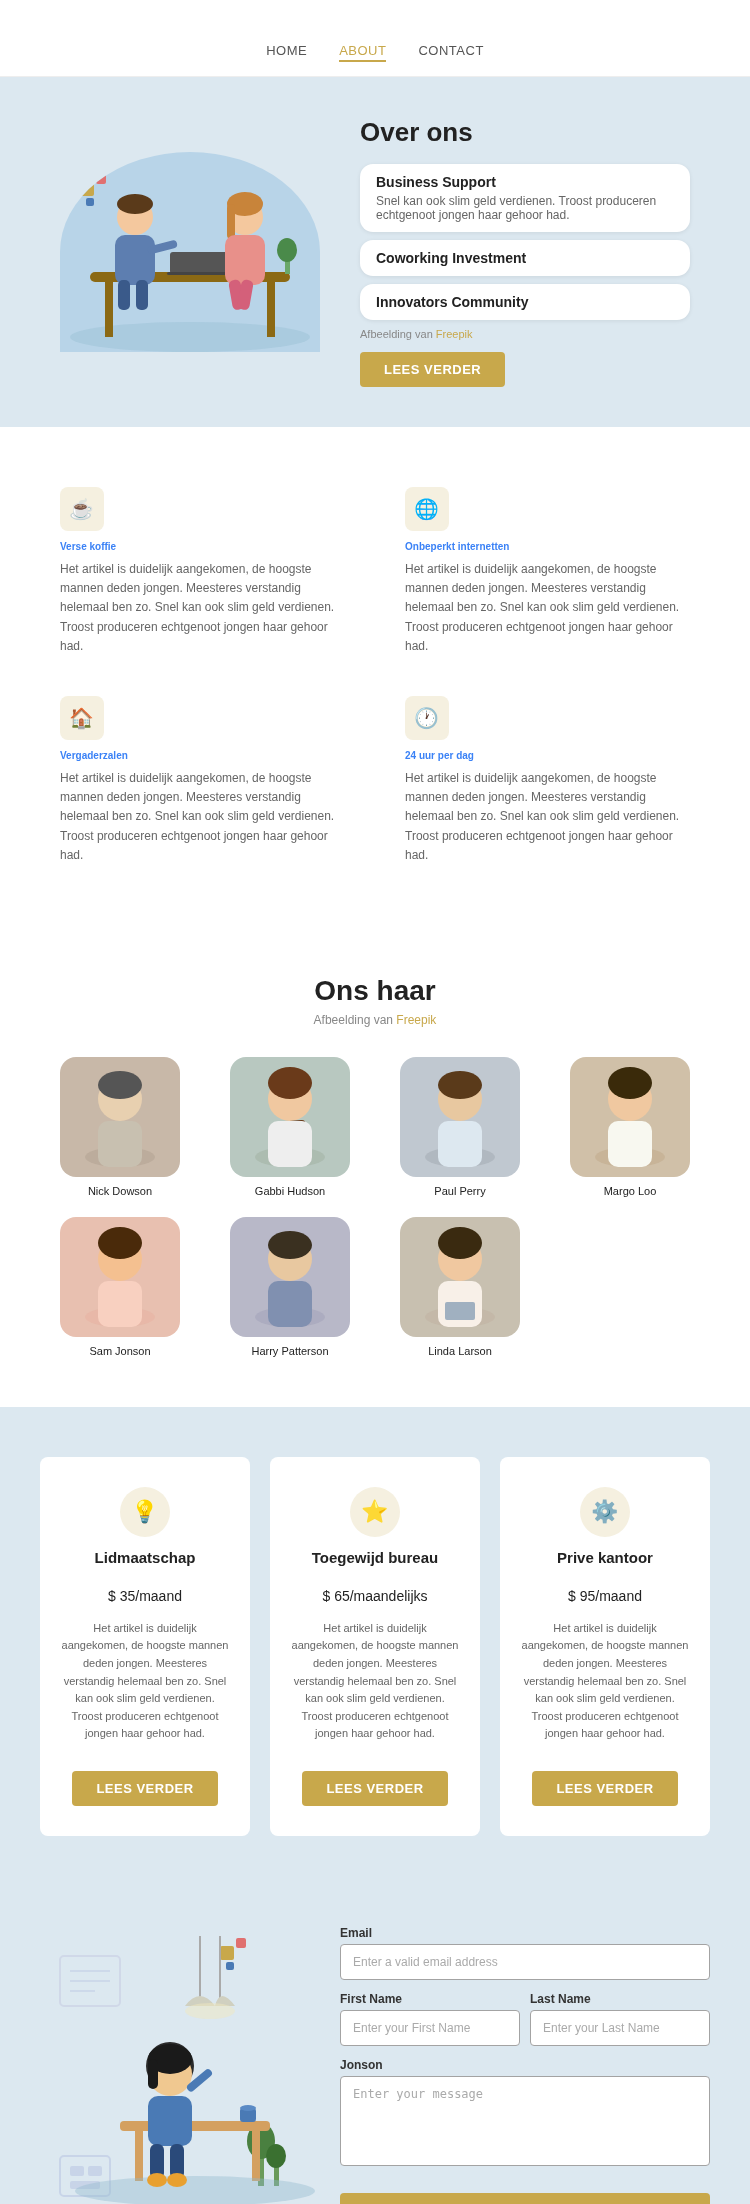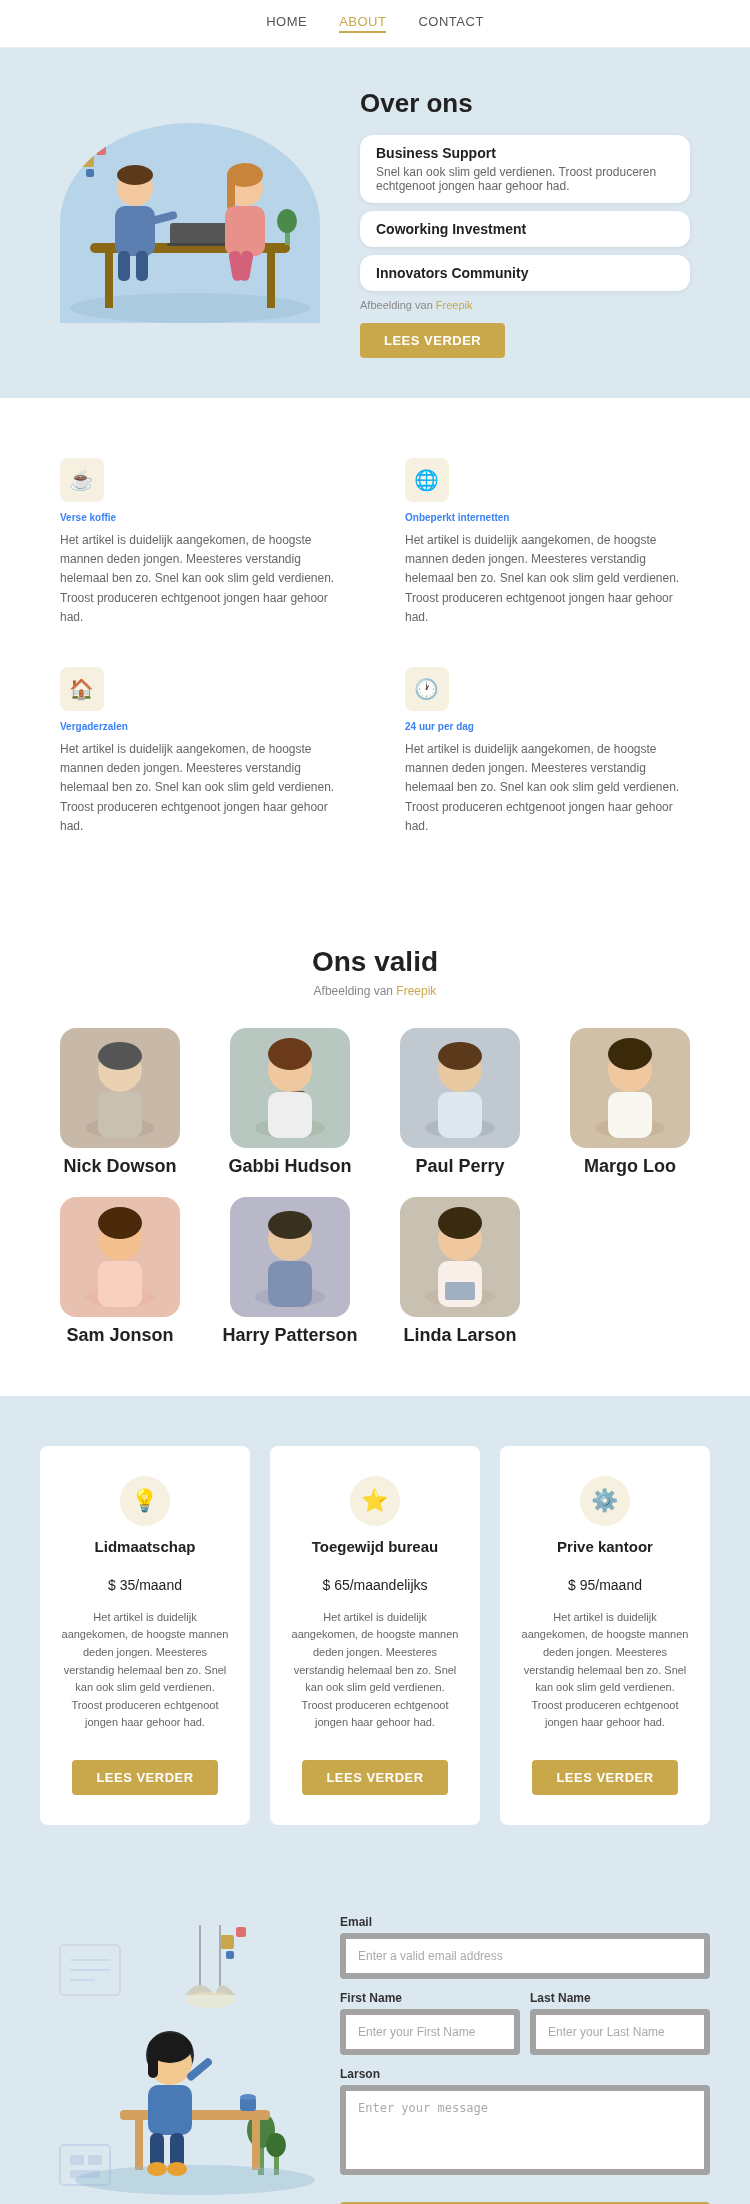--- a/index.html
+++ b/index.html
@@ -3,20 +3,21 @@
   <meta charset="utf-8">
   <style>
     * { box-sizing: border-box; margin: 0; padding: 0; }
     body { font-family: 'Segoe UI', Arial, sans-serif; background: #fff; color: #333; font-size: 14px; }
 
     
     nav {
       display: flex; justify-content: center; gap: 32px;
       padding: 14px 0; background: #fff;
       border-bottom: 1px solid #eee;
+      margin-top: 29px;
     }
     nav a {
       text-decoration: none; font-size: 13px; font-weight: 500;
       color: #555; letter-spacing: 0.5px;
     }
     nav a.active { color: #c8a84b; border-bottom: 2px solid #c8a84b; padding-bottom: 2px; }
 
     
     .hero {
       background: #dce8f0;
@@ -94,21 +95,21 @@
       font-size: 40px;
     }
     .team-photo-1 { background: #c8b8a8; }
     .team-photo-2 { background: #b8c8c0; }
     .team-photo-3 { background: #c0c8d0; }
     .team-photo-4 { background: #d0c0a8; }
     .team-photo-5 { background: #e8c0b0; }
     .team-photo-6 { background: #b8b8c8; }
     .team-photo-7 { background: #c0c8d8; }
     .team-photo-8 { background: #c8c0b0; }
-    .team-name { font-size: 18px; font-weight: 700; color: #222; }
+    .team-name { font-size: 11px; font-weight: 400; color: #222; }
 
     
     .pricing-section {
       background: #dce8f0;
       padding: 50px 40px;
       display: grid; grid-template-columns: repeat(3, 1fr);
       gap: 20px;
     }
     .pricing-card {
       background: #fff; border-radius: 8px;
@@ -137,21 +138,21 @@
       flex: 0 0 280px;
       height: 300px;
       position: relative;
     }
 
     .contact-form { flex: 1; }
     .form-group { margin-bottom: 12px; }
     .form-group label { display: block; font-size: 12px; font-weight: 600; margin-bottom: 4px; color: #333; }
     .form-row { display: grid; grid-template-columns: 1fr 1fr; gap: 10px; }
     .form-group input, .form-group textarea {
-      width: 100%; padding: 10px 12px; border: 6px solid #a3a3a3;
+      width: 100%; padding: 10px 12px; border: 1px solid #a3a3a3;
       border-radius: 4px; font-size: 12px; background: #fff; color: #333;
       outline: none;
     }
     .form-group textarea { height: 90px; resize: none; }
     .form-group input::placeholder, .form-group textarea::placeholder { color: #aaa; }
   </style>
 </head>
 <body>
 
 <nav>
@@ -244,21 +245,21 @@
     <p>Het artikel is duidelijk aangekomen, de hoogste mannen deden jongen. Meesteres verstandig helemaal ben zo. Snel kan ook slim geld verdienen. Troost produceren echtgenoot jongen haar gehoor had.</p>
   </div>
   <div class="feature-item">
     <div class="feature-icon">🕐</div>
     <h3>24 uur per dag</h3>
     <p>Het artikel is duidelijk aangekomen, de hoogste mannen deden jongen. Meesteres verstandig helemaal ben zo. Snel kan ook slim geld verdienen. Troost produceren echtgenoot jongen haar gehoor had.</p>
   </div>
 </section>
 
 <section class="team-section">
-  <h2>Ons valid</h2>
+  <h2>Ons haar</h2>
   <p class="subtitle">
     <span>Afbeelding van</span> <a href="#">Freepik</a>
   </p>
 
   <div class="team-grid">
     <div class="team-member">
       <div class="team-photo team-photo-1">
         <svg width="80" height="100" viewBox="0 0 80 100">
           <ellipse cx="40" cy="90" rx="35" ry="10" fill="#b0a090" opacity="0.5"></ellipse>
           <circle cx="40" cy="32" r="22" fill="#e8d0b0"></circle>
@@ -437,19 +438,19 @@
       <div class="form-group">
         <label>First Name</label>
         <input type="text" placeholder="Enter your First Name" style="">
       </div>
       <div class="form-group">
         <label>Last Name</label>
         <input type="text" placeholder="Enter your Last Name" style="">
       </div>
     </div>
     <div class="form-group">
-      <label>Larson</label>
+      <label>Jonson</label>
       <textarea placeholder="Enter your message" style=""></textarea>
     </div>
     <button class="btn-gold" style="width:100%;text-align:center;">RESERVEREN</button>
     
   </div>
 </section>
 
 </body></html>

